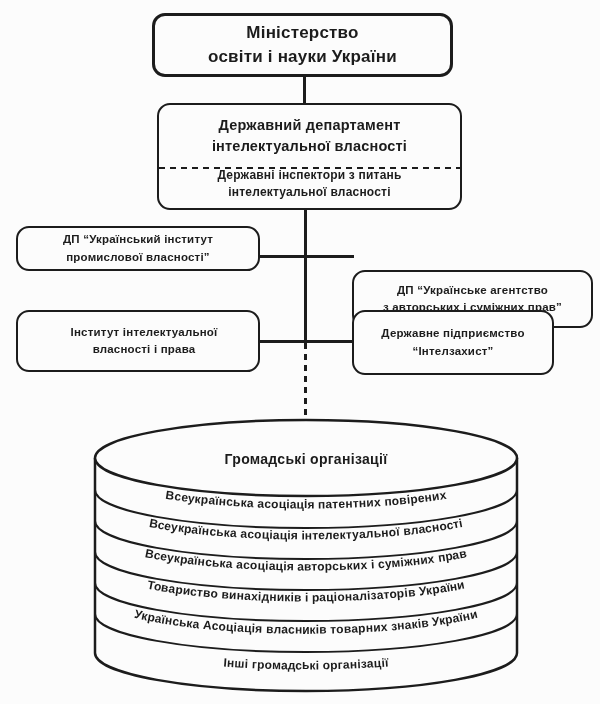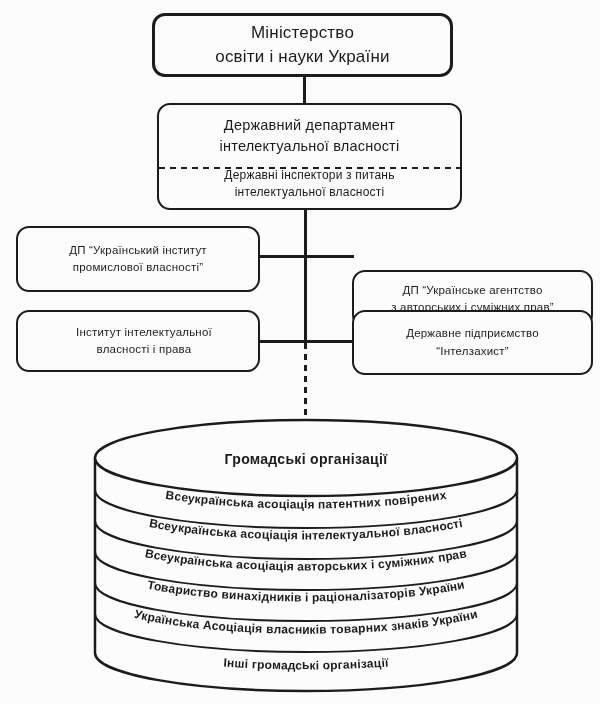--- a/index.html
+++ b/index.html
@@ -5,34 +5,34 @@
   html,body{margin:0;padding:0;background:#e8e8e8;}
   .stage{
     position:relative;width:600px;height:704px;background:#fcfcfc;
     font-family:"Liberation Sans","DejaVu Sans",sans-serif;
     color:#1c1c1c;overflow:hidden;margin:0 auto;
   }
   .box{
     position:absolute;box-sizing:border-box;
     border:2.5px solid #1c1c1c;border-radius:13px;background:#fcfcfc;
     display:flex;align-items:center;justify-content:center;
-    text-align:center;font-weight:normal;letter-spacing:.2px;
+    text-align:center;font-weight:bold;letter-spacing:.2px;
   }
   .box span{white-space:pre-line;display:block;width:100%;}
   .ministry{left:152px;top:13px;width:301px;height:64px;border-width:3px;font-size:17px;line-height:1.4;}
   .department{left:157px;top:103px;width:305px;height:107px;flex-direction:column;align-items:stretch;padding:0;}
   .dept-top{flex:0 0 62px;display:flex;align-items:center;justify-content:flex-start;font-size:14.5px;line-height:1.45;}
   .dept-bottom{flex:1;display:flex;align-items:flex-start;justify-content:center;font-size:12px;line-height:1.45;
     background-image:repeating-linear-gradient(90deg,#1c1c1c 0 6px,transparent 6px 11px);
     background-size:100% 2px;background-repeat:no-repeat;background-position:0 0;}
   .side{font-size:11.5px;line-height:1.5;}
-  .lt{left:16px;top:226px;width:244px;height:66px;}
+  .lt{left:16px;top:226px;width:244px;height:45px;}
   .rt{left:352px;top:225px;width:241px;height:58px;margin-top:45px;}
   .lb{left:16px;top:310px;width:244px;height:62px;padding-left:12px;}
-  .rb{left:352px;top:310px;width:241px;height:65px;}
+  .rb{left:352px;top:310px;width:202px;height:65px;}
   .line{position:absolute;background:#1c1c1c;}
   .vline{width:2.5px;}
   .hline{height:2.5px;}
   .vdash{position:absolute;width:3px;background:repeating-linear-gradient(180deg,#1c1c1c 0 6px,transparent 6px 11px);}
   .cyl{position:absolute;left:0;top:410px;}
   .cyl path,.cyl ellipse{vector-effect:non-scaling-stroke;}
   .cyl-title{font:bold 14px "Liberation Sans","DejaVu Sans",sans-serif;fill:#1c1c1c;letter-spacing:.3px;}
   .band-text{font:bold 12px "Liberation Sans","DejaVu Sans",sans-serif;fill:#1c1c1c;letter-spacing:.2px;}
 </style>
 </head>

